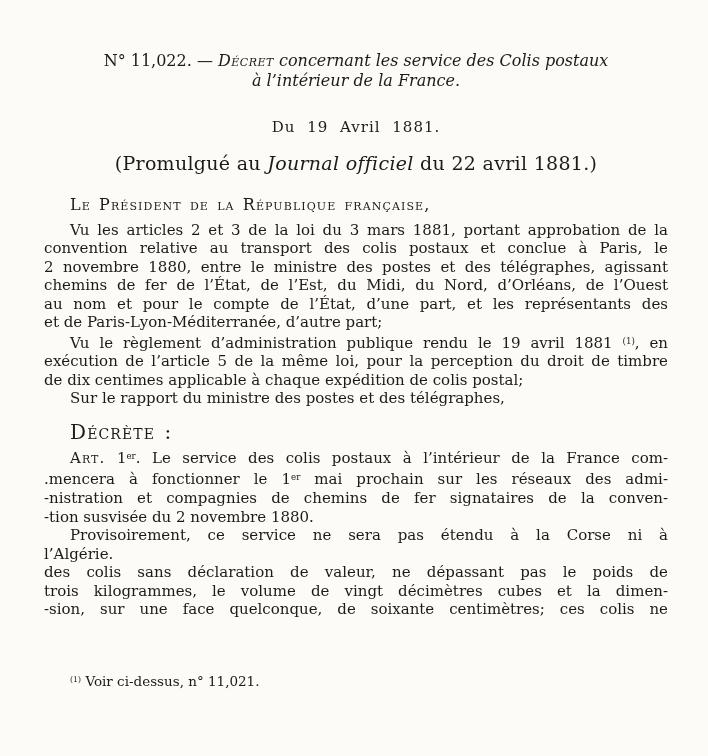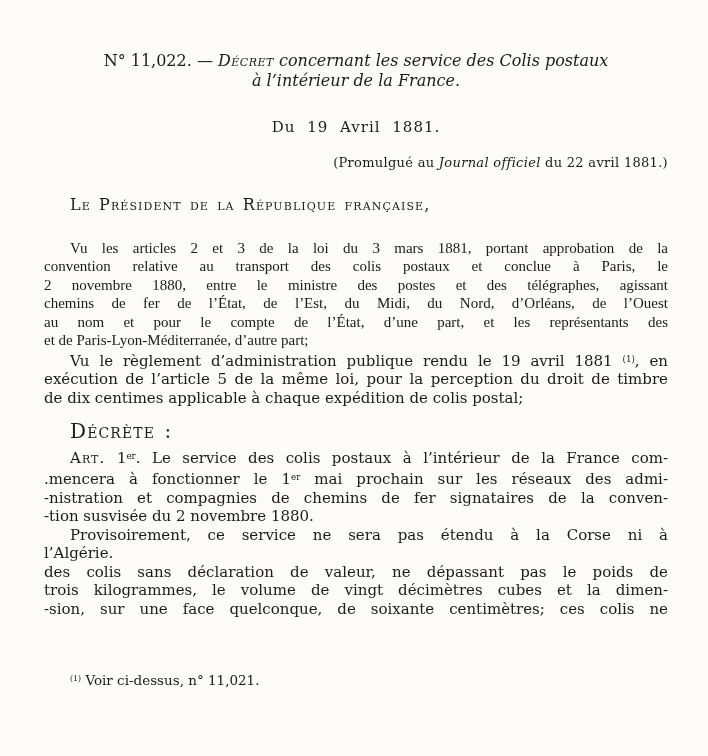--- a/index.html
+++ b/index.html
@@ -44,37 +44,37 @@
     line-height: 19.5px;
   }
   .block-date .line {
     text-align: center;
     font-size: 15px;
     letter-spacing: 1px;
     word-spacing: 6px;
     margin-top: 28px;
   }
   .block-promulgation .line {
-    text-align: right;
-    font-size: 13px;
+    text-align: center;
+    font-size: 19px;
     letter-spacing: 0.3px;
   }
   .block-salutation .line {
     font-size: 16px;
   }
   .block-decree .line {
     font-size: 20px;
   }
   .block-footnote .line {
     font-size: 13.5px;
   }
   [data-name="date-line"]          { margin-top: 17px; }
   [data-name="promulgation-line"]  { margin-top: 17px; }
   [data-name="salutation"]         { margin-top: 24px; }
-  [data-name="paragraph-vu-articles"] { margin-top: 24px; font-family: Liberation Serif, serif; }
+  [data-name="paragraph-vu-articles"] { margin-top: 6px; }
   [data-name="decree-word"]        { margin-top: 15px; }
   [data-name="article-1"]          { margin-top: 6px; }
   [data-name="footnote"]           { margin-top: 52px; }
 </style>
 </head>
 <body>
 
 <div class="page" data-name="scanned-document-page" style="--paper: #fcfbf8; --ink: #1d1a17;">
   <div class="doc" id="doc-body" data-name="document-body">
       <div class="block block-title" data-name="title">
@@ -96,20 +96,23 @@
         <div class="line just" data-name="text-line"><span data-name="text-segment">2 novembre 1880, entre le ministre des postes et des télégraphes, agissant</span></div>
         <div class="line just" data-name="text-line"><span data-name="text-segment">chemins de fer de l’État, de l’Est, du Midi, du Nord, d’Orléans, de l’Ouest</span></div>
         <div class="line just" data-name="text-line"><span data-name="text-segment">au nom et pour le compte de l’État, d’une part, et les représentants des</span></div>
         <div class="line" data-name="text-line"><span data-name="text-segment">et de Paris-Lyon-Méditerranée, d’autre part;</span></div>
       </div>
       <div class="block block-para" data-name="paragraph-vu-reglement">
         <div class="line indent just" data-name="text-line"><span data-name="text-segment">Vu le règlement d’administration publique rendu le 19 avril 1881 </span><span class="sup" data-name="superscript-reference">(1)</span><span data-name="text-segment">, en</span></div>
         <div class="line just" data-name="text-line"><span data-name="text-segment">exécution de l’article 5 de la même loi, pour la perception du droit de timbre</span></div>
         <div class="line" data-name="text-line"><span data-name="text-segment">de dix centimes applicable à chaque expédition de colis postal;</span></div>
       </div>
+      <div class="block block-para" data-name="paragraph-rapport">
+        <div class="line indent" data-name="text-line"><span data-name="text-segment">Sur le rapport du ministre des postes et des télégraphes,</span></div>
+      </div>
       <div class="block block-decree" data-name="decree-word">
         <div class="line indent" data-name="text-line"><span class="sc" data-name="text-segment">Décrète :</span></div>
       </div>
       <div class="block block-para" data-name="article-1">
         <div class="line indent just" data-name="text-line"><span class="sc" data-name="text-segment">Art.</span><span data-name="text-segment"> 1</span><span class="sup" data-name="superscript-reference">er</span><span data-name="text-segment">. Le service des colis postaux à l’intérieur de la France com-</span></div>
         <div class="line just" data-name="text-line"><span data-name="text-segment">.mencera à fonctionner le 1</span><span class="sup" data-name="superscript-reference">er</span><span data-name="text-segment"> mai prochain sur les réseaux des admi-</span></div>
         <div class="line just" data-name="text-line"><span data-name="text-segment">-nistration et compagnies de chemins de fer signataires de la conven-</span></div>
         <div class="line" data-name="text-line"><span data-name="text-segment">-tion susvisée du 2 novembre 1880.</span></div>
       </div>
       <div class="block block-para" data-name="paragraph-provisoirement">

